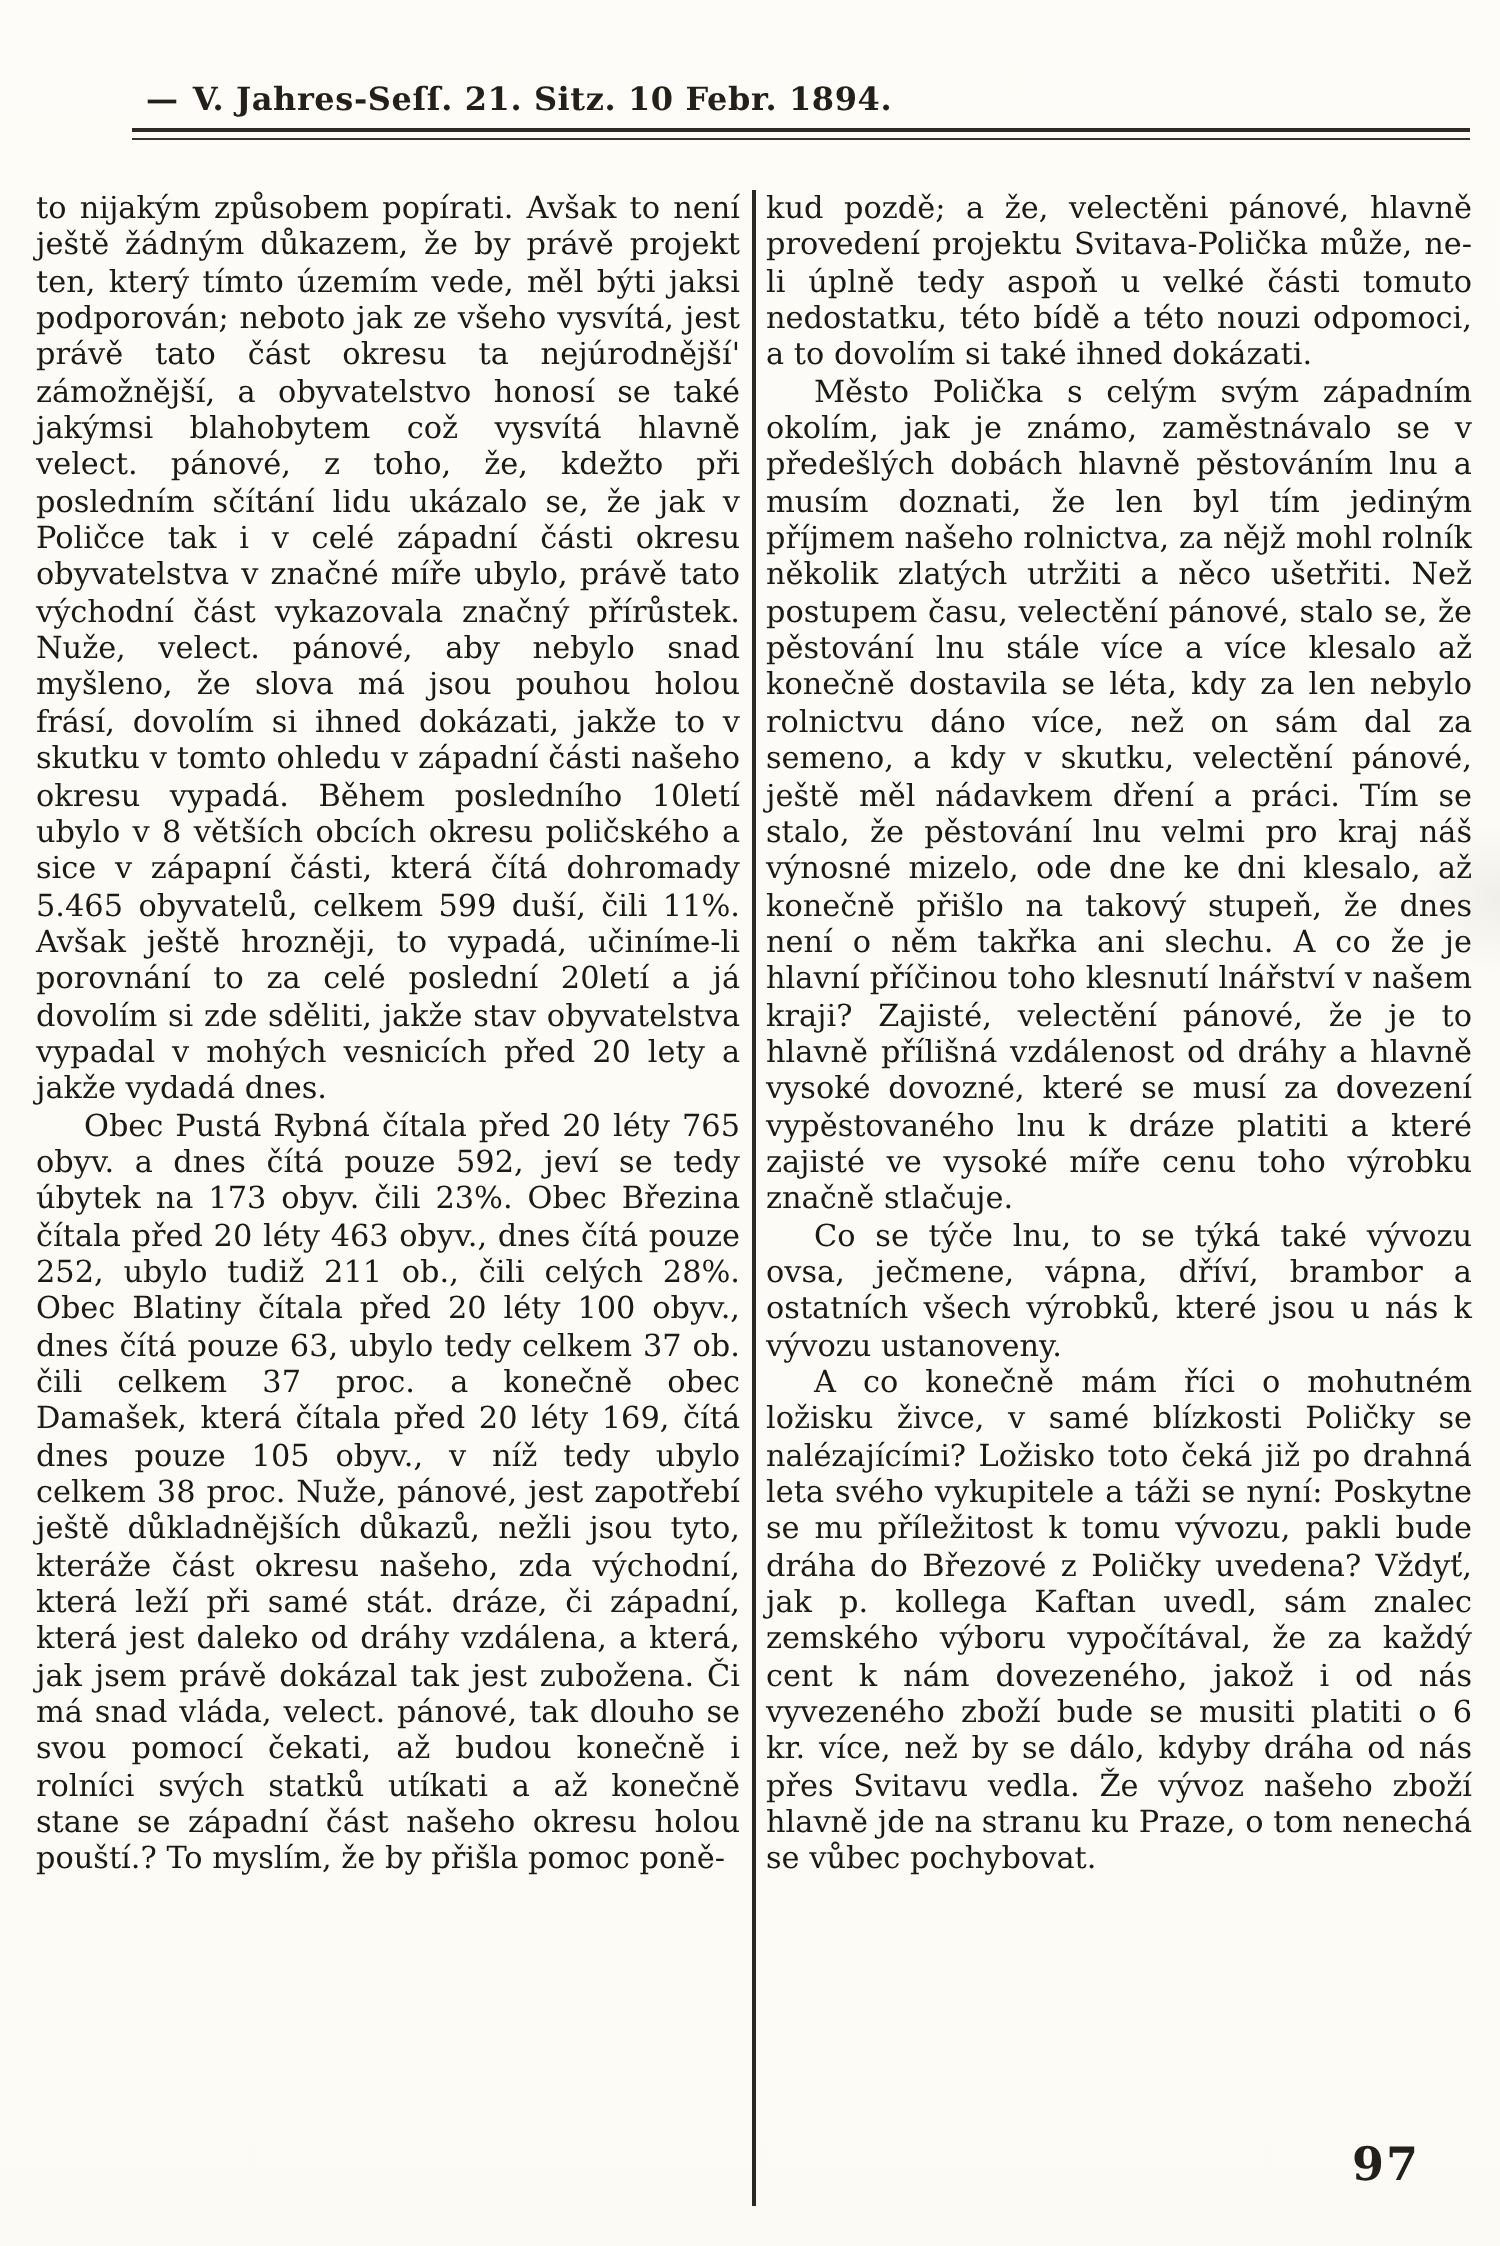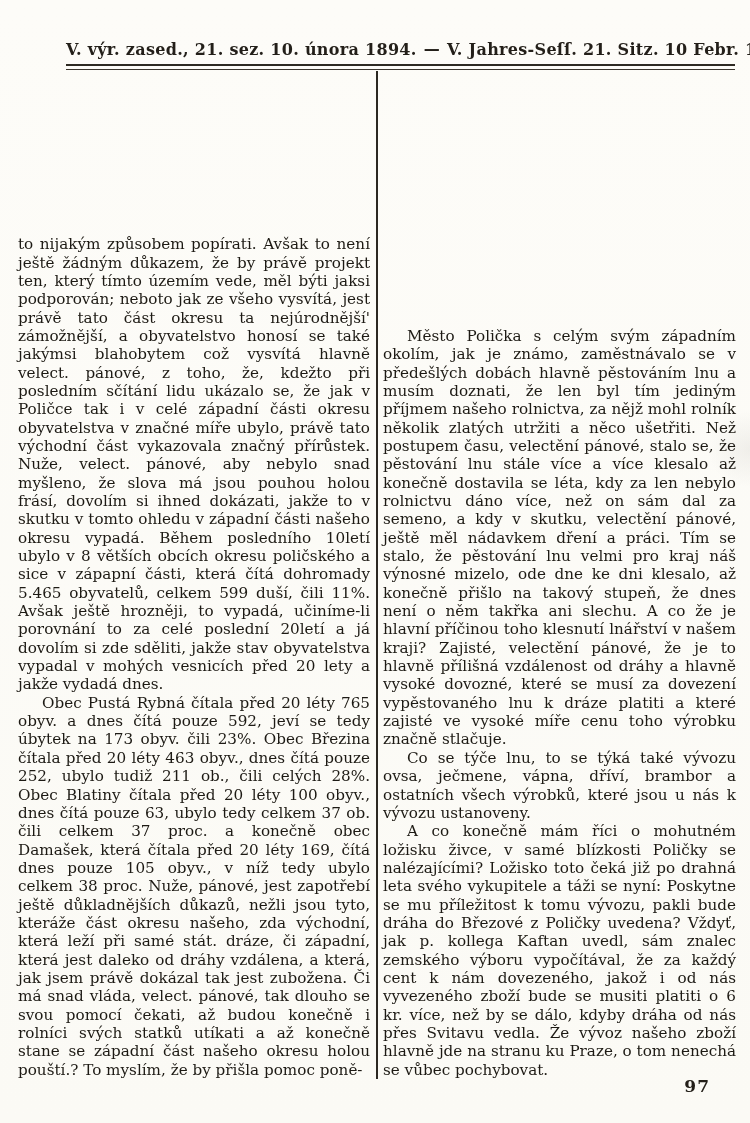--- a/index.html
+++ b/index.html
@@ -32,23 +32,23 @@
     white-space:nowrap;
     color:#231f19;
   }
   .header-sep{margin:0 7px;}
   .header-de{margin-right:8px;}
   .header-spacer{flex:1;}
   .rule1{height:2px;background:#2e2a23;margin-top:5px;}
   .rule2{height:1px;background:#3a352d;margin-top:3px;}
   .columns{
     display:flex;
-    margin-top:1px;
+    margin-top:25px;
     min-height:1008px;
-    align-items:flex-end;
+    align-items:flex-start;
   }
   .column{
     width:352px;
     font-size:15.2px;
     line-height:18.35px;
     text-align:justify;
     color:#1d1a14;
   }
   .column.right{width:353px;}
   .divider{
@@ -56,50 +56,50 @@
     background:#2c2822;
     margin:0 5px 0 6px;
     align-self:stretch;
   }
   .para{margin:0;}
   .para.indent{text-indent:24px;}
   .footer-number{
     position:absolute;
     right:40px;
     bottom:27px;
-    font-size:17px;
+    font-size:23px;
     font-weight:bold;
     letter-spacing:1px;
     color:#231f19;
   }
 </style>
 </head>
 <body>
 
 <div class="page">
 
   <div class="header">
     <div class="header-line">
-      <span>V. výr. zased., 21. sez. 10. února 1894.</span>
       <span class="header-sep">—</span>
       <span class="header-de">V. Jahres-Seſſ. 21. Sitz. 10 Febr. 1894.</span>
       <span class="header-spacer"></span>
 
     </div>
     <div class="rule1"></div>
     <div class="rule2"></div>
   </div>
 
   <div class="columns">
     <div class="column left">
         <p class="para">to nijakým způsobem popírati. Avšak to není ještě žádným důkazem, že by právě projekt ten, který tímto územím vede, měl býti jaksi podporován; neboto jak ze všeho vysvítá, jest právě tato část okresu ta nejúrodnější' zámožnější, a obyvatelstvo honosí se také jakýmsi blahobytem což vysvítá hlavně velect. pánové, z toho, že, kdežto při posledním sčítání lidu ukázalo se, že jak v Poličce tak i v celé západní části okresu obyvatelstva v značné míře ubylo, právě tato východní část vykazovala značný přírůstek. Nuže, velect. pánové, aby nebylo snad myšleno, že slova má jsou pouhou holou frásí, dovolím si ihned dokázati, jakže to v skutku v tomto ohledu v západní části našeho okresu vypadá. Během posledního 10letí ubylo v 8 větších obcích okresu poličského a sice v zápapní části, která čítá dohromady 5.465 obyvatelů, celkem 599 duší, čili 11%. Avšak ještě hrozněji, to vypadá, učiníme-li porovnání to za celé poslední 20letí a já dovolím si zde sděliti, jakže stav obyvatelstva vypadal v mohých vesnicích před 20 lety a jakže vydadá dnes.</p>
         <p class="para indent">Obec Pustá Rybná čítala před 20 léty 765 obyv. a dnes čítá pouze 592, jeví se tedy úbytek na 173 obyv. čili 23%. Obec Březina čítala před 20 léty 463 obyv., dnes čítá pouze 252, ubylo tudiž 211 ob., čili celých 28%. Obec Blatiny čítala před 20 léty 100 obyv., dnes čítá pouze 63, ubylo tedy celkem 37 ob. čili celkem 37 proc. a konečně obec Damašek, která čítala před 20 léty 169, čítá dnes pouze 105 obyv., v níž tedy ubylo celkem 38 proc. Nuže, pánové, jest zapotřebí ještě důkladnějších důkazů, nežli jsou tyto, kteráže část okresu našeho, zda východní, která leží při samé stát. dráze, či západní, která jest daleko od dráhy vzdálena, a která, jak jsem právě dokázal tak jest zubožena. Či má snad vláda, velect. pánové, tak dlouho se svou pomocí čekati, až budou konečně i rolníci svých statků utíkati a až konečně stane se západní část našeho okresu holou pouští.? To myslím, že by přišla pomoc poně-</p>
       </div>
     <div class="divider"></div>
     <div class="column right">
+        <p class="para">kud pozdě; a že, velectěni pánové, hlavně provedení projektu Svitava-Polička může, ne-li úplně tedy aspoň u velké části tomuto nedostatku, této bídě a této nouzi odpomoci, a to dovolím si také ihned dokázati.</p>
         <p class="para indent">Město Polička s celým svým západním okolím, jak je známo, zaměstnávalo se v předešlých dobách hlavně pěstováním lnu a musím doznati, že len byl tím jediným příjmem našeho rolnictva, za nějž mohl rolník několik zlatých utržiti a něco ušetřiti. Než postupem času, velectění pánové, stalo se, že pěstování lnu stále více a více klesalo až konečně dostavila se léta, kdy za len nebylo rolnictvu dáno více, než on sám dal za semeno, a kdy v skutku, velectění pánové, ještě měl nádavkem dření a práci. Tím se stalo, že pěstování lnu velmi pro kraj náš výnosné mizelo, ode dne ke dni klesalo, až konečně přišlo na takový stupeň, že dnes není o něm takřka ani slechu. A co že je hlavní příčinou toho klesnutí lnářství v našem kraji? Zajisté, velectění pánové, že je to hlavně přílišná vzdálenost od dráhy a hlavně vysoké dovozné, které se musí za dovezení vypěstovaného lnu k dráze platiti a které zajisté ve vysoké míře cenu toho výrobku značně stlačuje.</p>
         <p class="para indent">Co se týče lnu, to se týká také vývozu ovsa, ječmene, vápna, dříví, brambor a ostatních všech výrobků, které jsou u nás k vývozu ustanoveny.</p>
         <p class="para indent">A co konečně mám říci o mohutném ložisku živce, v samé blízkosti Poličky se nalézajícími? Ložisko toto čeká již po drahná leta svého vykupitele a táži se nyní: Poskytne se mu příležitost k tomu vývozu, pakli bude dráha do Březové z Poličky uvedena? Vždyť, jak p. kollega Kaftan uvedl, sám znalec zemského výboru vypočítával, že za každý cent k nám dovezeného, jakož i od nás vyvezeného zboží bude se musiti platiti o 6 kr. více, než by se dálo, kdyby dráha od nás přes Svitavu vedla. Že vývoz našeho zboží hlavně jde na stranu ku Praze, o tom nenechá se vůbec pochybovat.</p>
       </div>
   </div>
 
   <div class="footer-number">97</div>
 
 </div>
 

